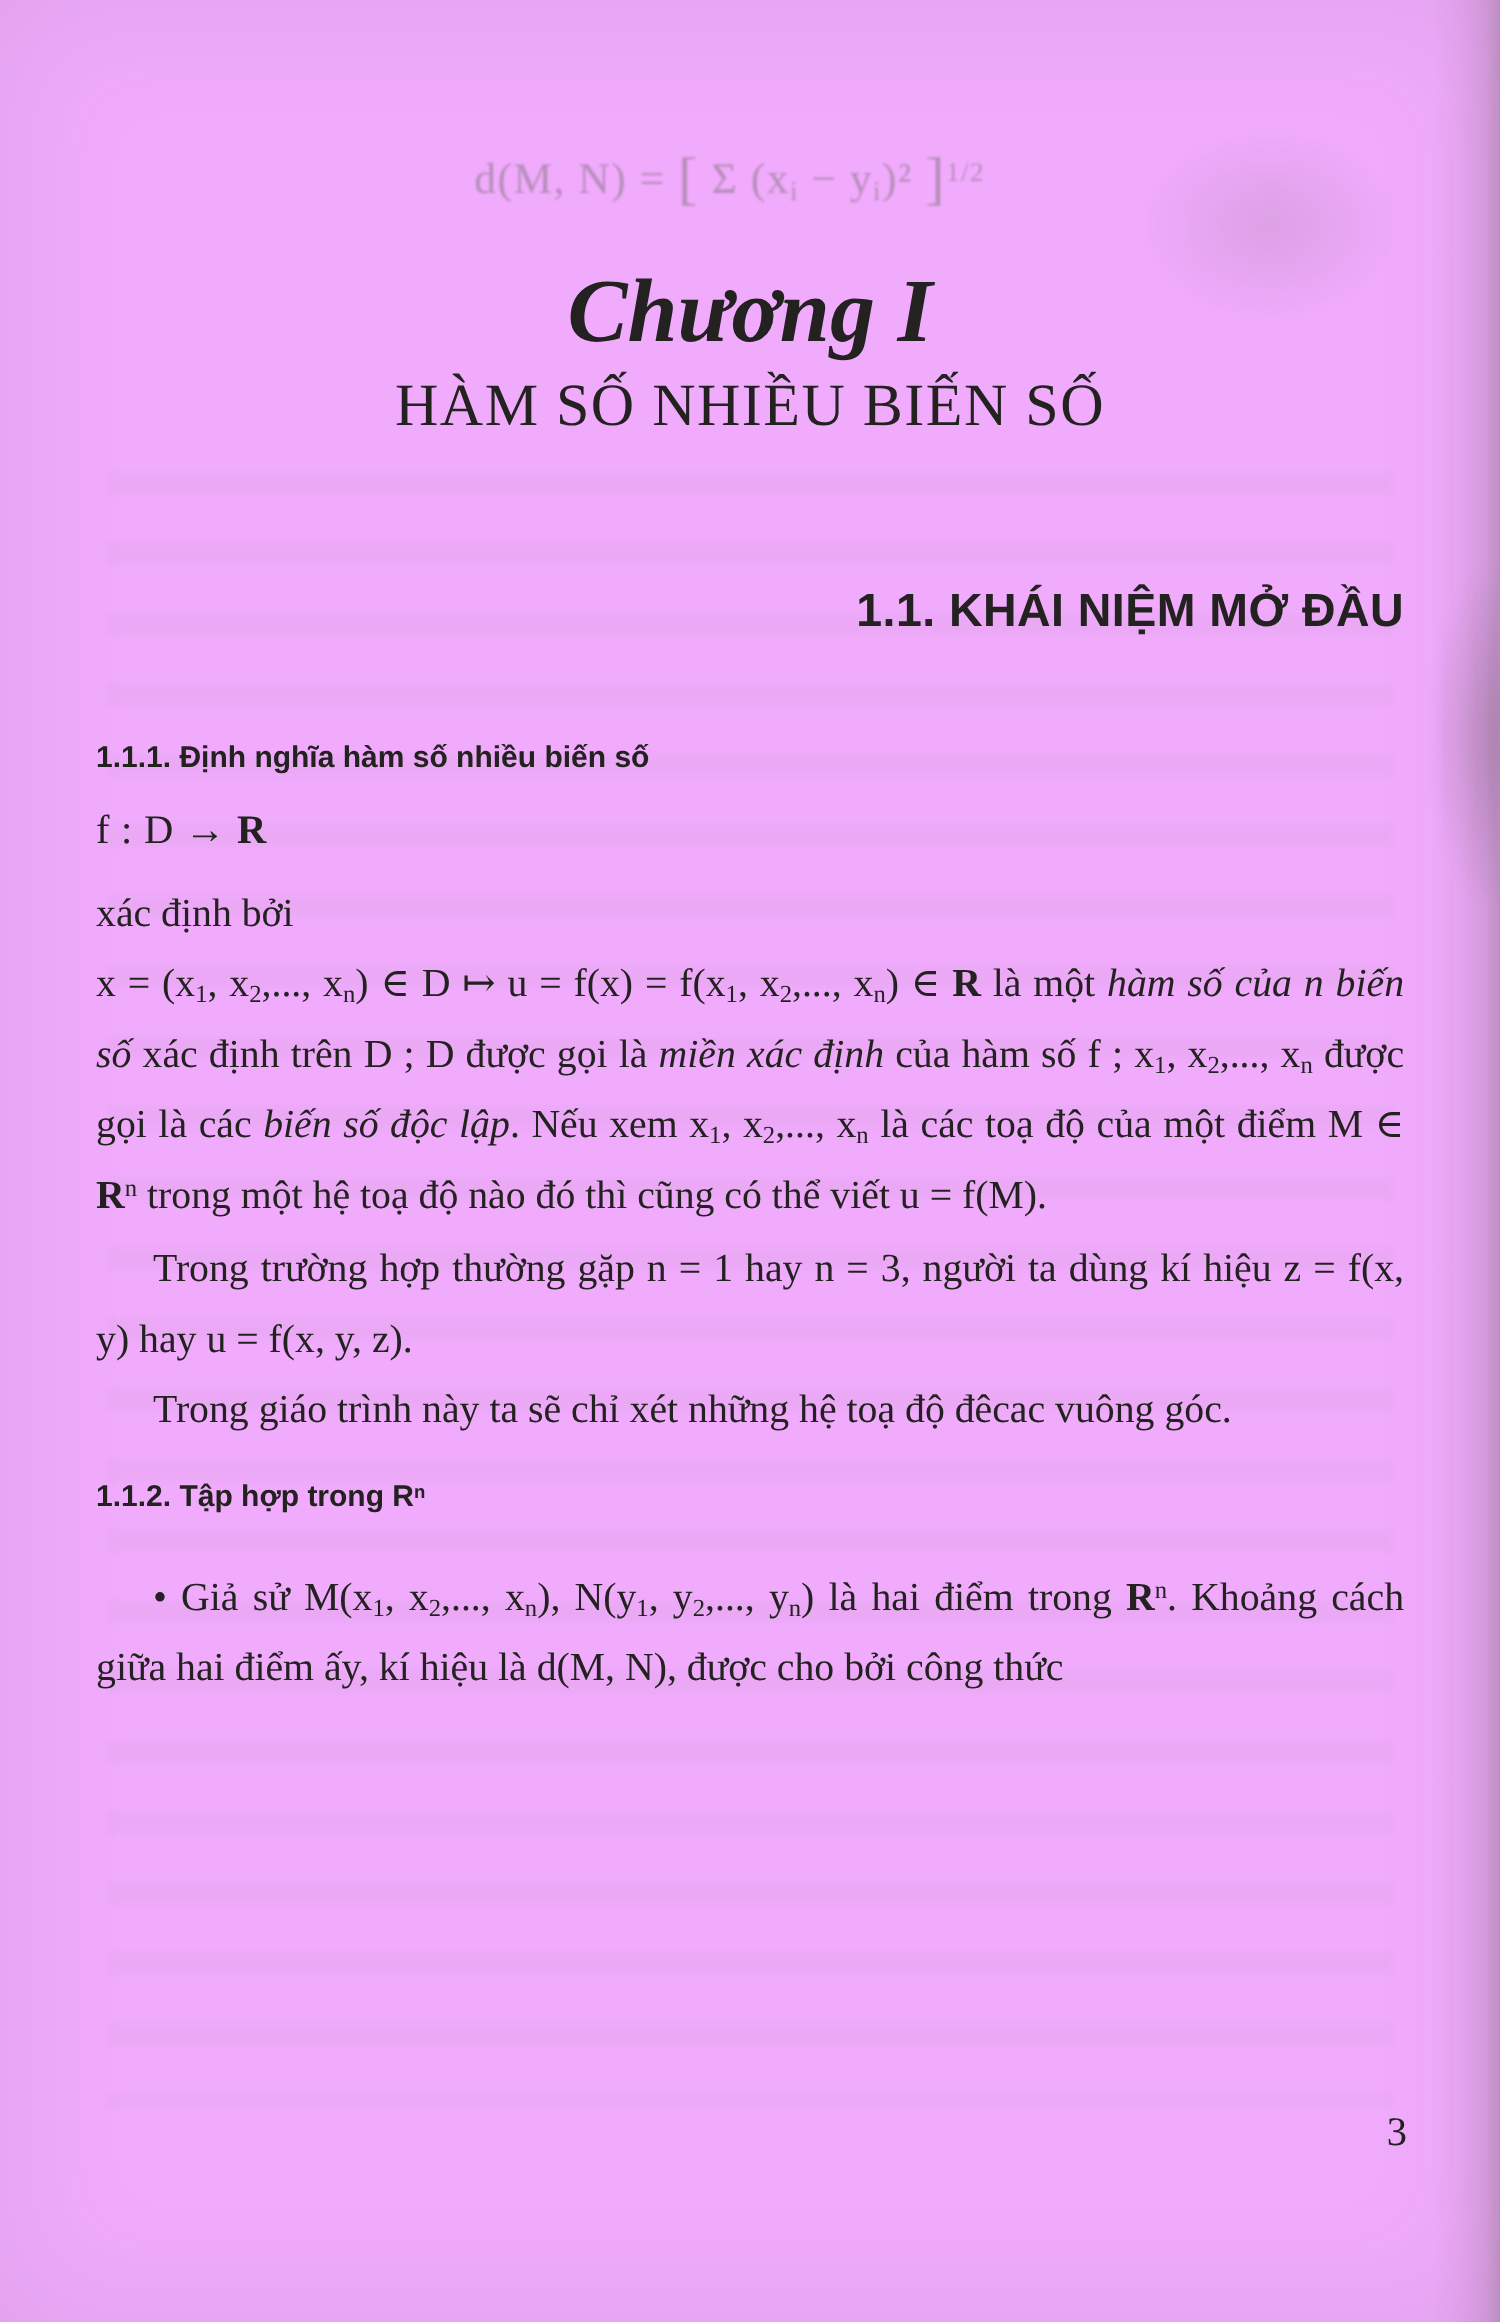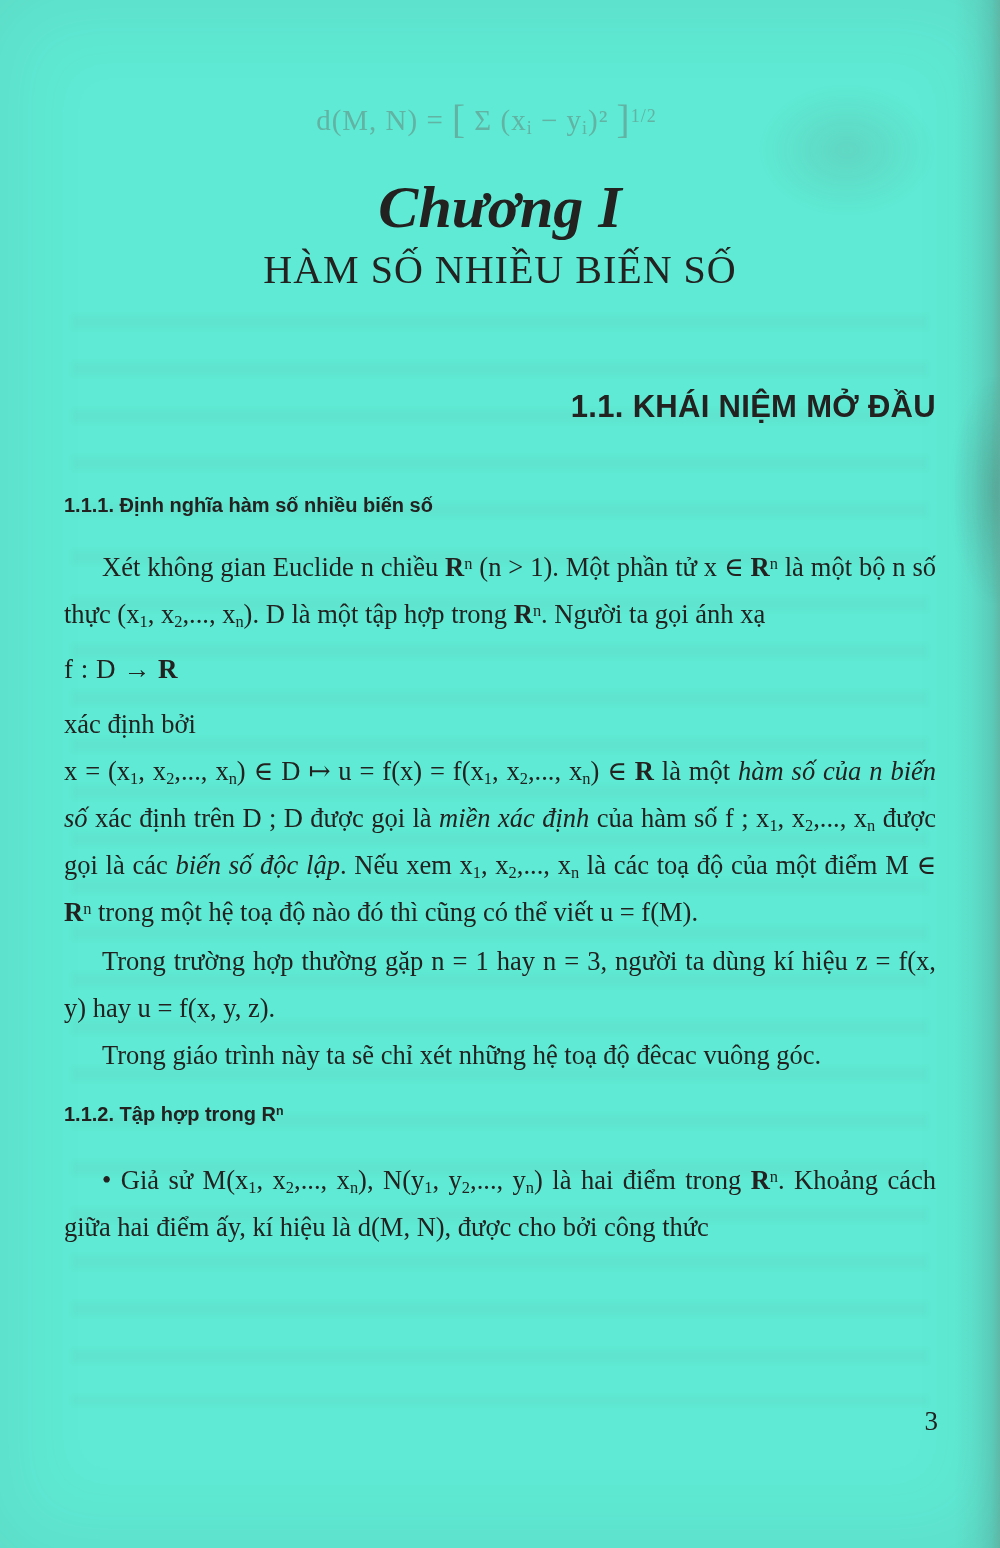--- a/index.html
+++ b/index.html
@@ -1,18 +1,18 @@
 <!DOCTYPE html>
 <html><head>
 <meta charset="utf-8">
 <style>
   html, body { margin:0; padding:0; background:#e8e7e3; }
   .scan {
     position:relative; width:1000px; height:1548px;
-    background:#5eead4; overflow:hidden;
+    background:#f0abfc; overflow:hidden;
     font-family:"Liberation Serif","DejaVu Serif",serif;
     color:#232220;
   }
   .content { position:absolute; inset:0; padding:0 64px; box-sizing:border-box; z-index:3; }
 
   .chapter-label { margin:182px 0 0; text-align:center; font-style:italic; font-weight:bold; font-size:60px; line-height:50px; }
   .chapter-title { margin:14px 0 0; text-align:center; font-weight:normal; font-size:40px; line-height:48px; letter-spacing:1px; }
   .section-heading { margin:94px 0 12px; text-align:right; font-family:Liberation Sans, sans-serif; font-weight:bold; font-size:31px; line-height:38px; letter-spacing:0.3px; }
   .sub-heading { margin:62px 0 0; font-family:"Liberation Sans","DejaVu Sans",sans-serif; font-weight:bold; font-size:20px; line-height:34px; }
   .sub-heading.second { margin-top:18px; }
@@ -71,21 +71,20 @@
 
   <div class="content">
 
     <h3 class="chapter-label">Chương I</h3>
     <h1 class="chapter-title">HÀM SỐ NHIỀU BIẾN SỐ</h1>
 
     <h2 class="section-heading">1.1. KHÁI NIỆM MỞ ĐẦU</h2>
 
     <h3 class="sub-heading">1.1.1. Định nghĩa hàm số nhiều biến số</h3>
 
-    <p class="body-p indent mt22">Xét không gian Euclide n chiều <b>R</b><sup>n</sup> (n &gt; 1). Một phần tử x ∈ <b>R</b><sup>n</sup> là một bộ n số thực (x<sub>1</sub>, x<sub>2</sub>,..., x<sub>n</sub>). D là một tập hợp trong <b>R</b><sup>n</sup>. Người ta gọi ánh xạ</p>
 
     <p class="formula">f : D → <b>R</b></p>
 
     <p class="body-p mt6">xác định bởi</p>
 
     <p class="body-p mt0">x = (x<sub>1</sub>, x<sub>2</sub>,..., x<sub>n</sub>) ∈ D ↦ u = f(x) = f(x<sub>1</sub>, x<sub>2</sub>,..., x<sub>n</sub>) ∈ <b>R</b> là một <i>hàm số của n biến số</i> xác định trên D ; D được gọi là <i>miền xác định</i> của hàm số f ; x<sub>1</sub>, x<sub>2</sub>,..., x<sub>n</sub> được gọi là các <i>biến số độc lập</i>. Nếu xem x<sub>1</sub>, x<sub>2</sub>,..., x<sub>n</sub> là các toạ độ của một điểm M ∈ <b>R</b><sup>n</sup> trong một hệ toạ độ nào đó thì cũng có thể viết u = f(M).</p>
 
     <p class="body-p indent mt2">Trong trường hợp thường gặp n = 1 hay n = 3, người ta dùng kí hiệu z = f(x, y) hay u = f(x, y, z).</p>
 
     <p class="body-p indent mt0">Trong giáo trình này ta sẽ chỉ xét những hệ toạ độ đêcac vuông góc.</p>

